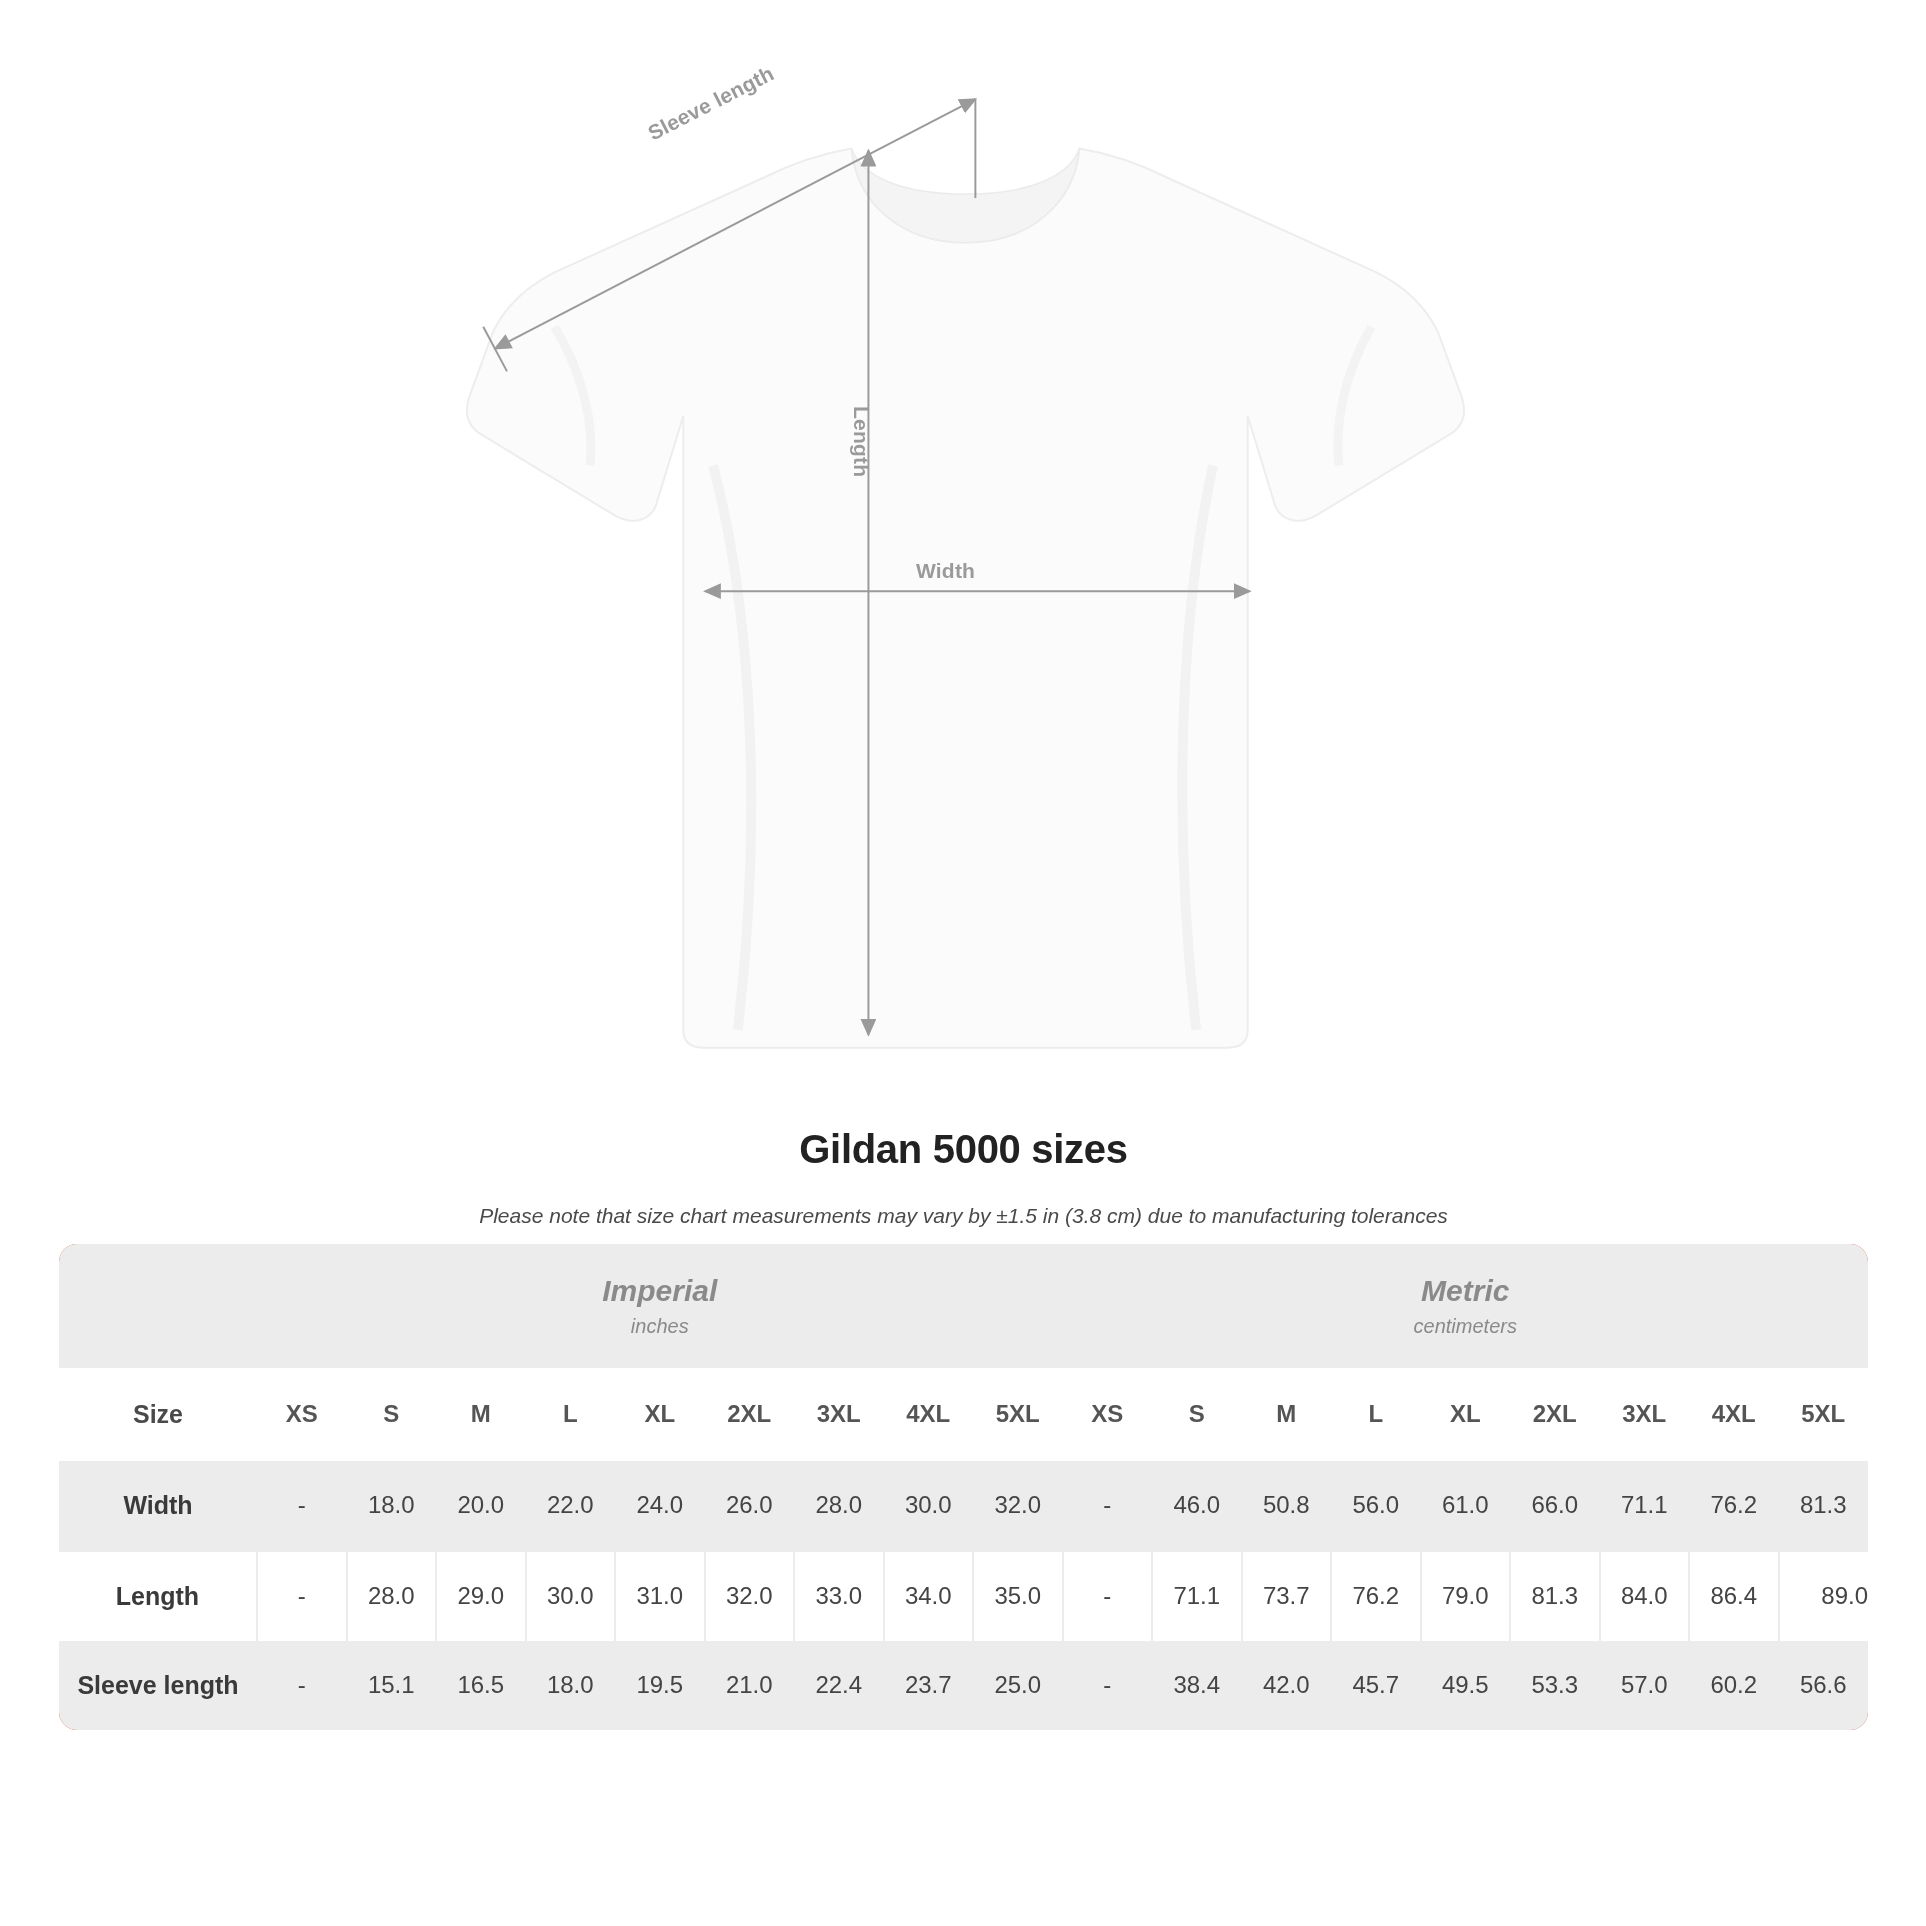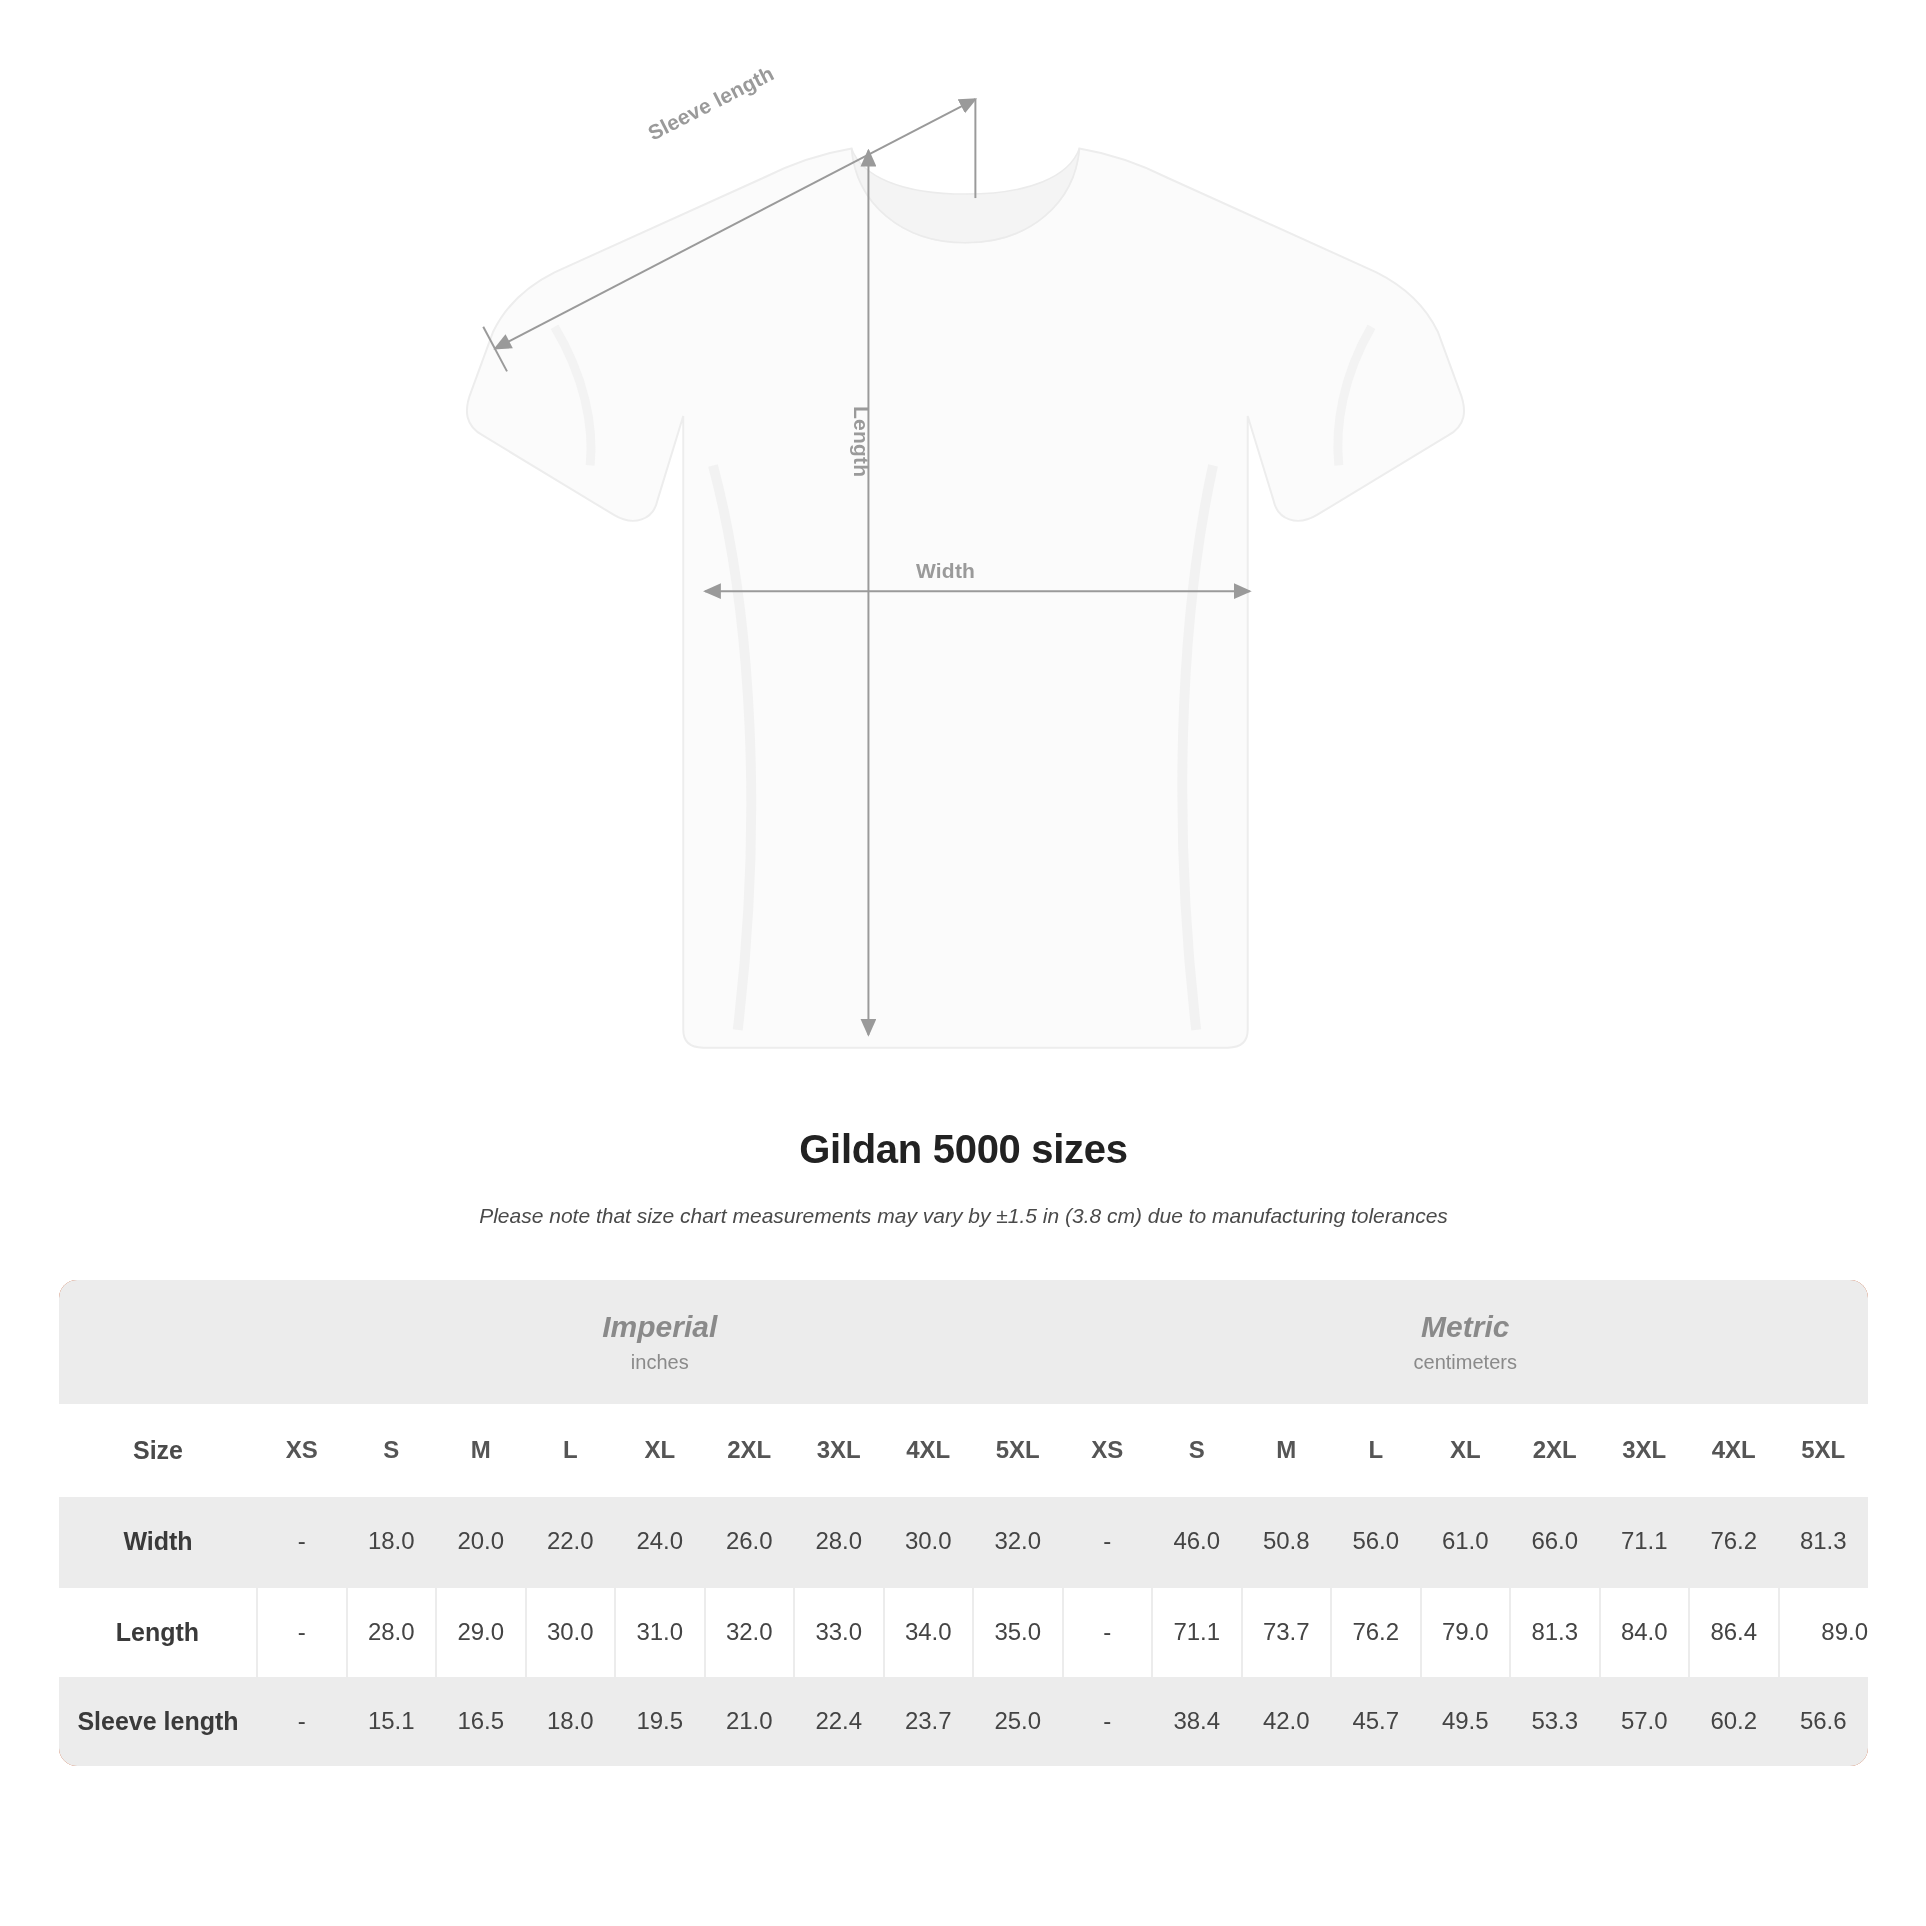--- a/index.html
+++ b/index.html
@@ -69,21 +69,21 @@
   }
   .chart-note {
     font-size: 21px;
     font-style: italic;
     color: #4a4a4a;
     margin: 8px;
   }
 
   
   .table-wrap {
-    margin: 52px 59px 0 59px;
+    margin: 16px 59px 0 59px;
     border-radius: 18px;
     overflow: hidden;
     background: #c2410c;
   }
   table.size-table {
     border-collapse: collapse;
     width: 100%;
     table-layout: fixed;
   }
   table.size-table td, table.size-table th {
@@ -98,20 +98,21 @@
   }
   .unit-name {
     font-size: 30px;
     font-weight: bold;
     font-style: italic;
     color: #8a8a8a;
     line-height: 1.25;
   }
   .unit-sub {
     font-size: 20px;
+    font-style: italic;
     color: #8a8a8a;
     line-height: 1.6;
   }
   
   .size-row td {
     background: #ffffff;
     padding: 32px 0;
     font-size: 24px;
     font-weight: bold;
     color: #555555;

